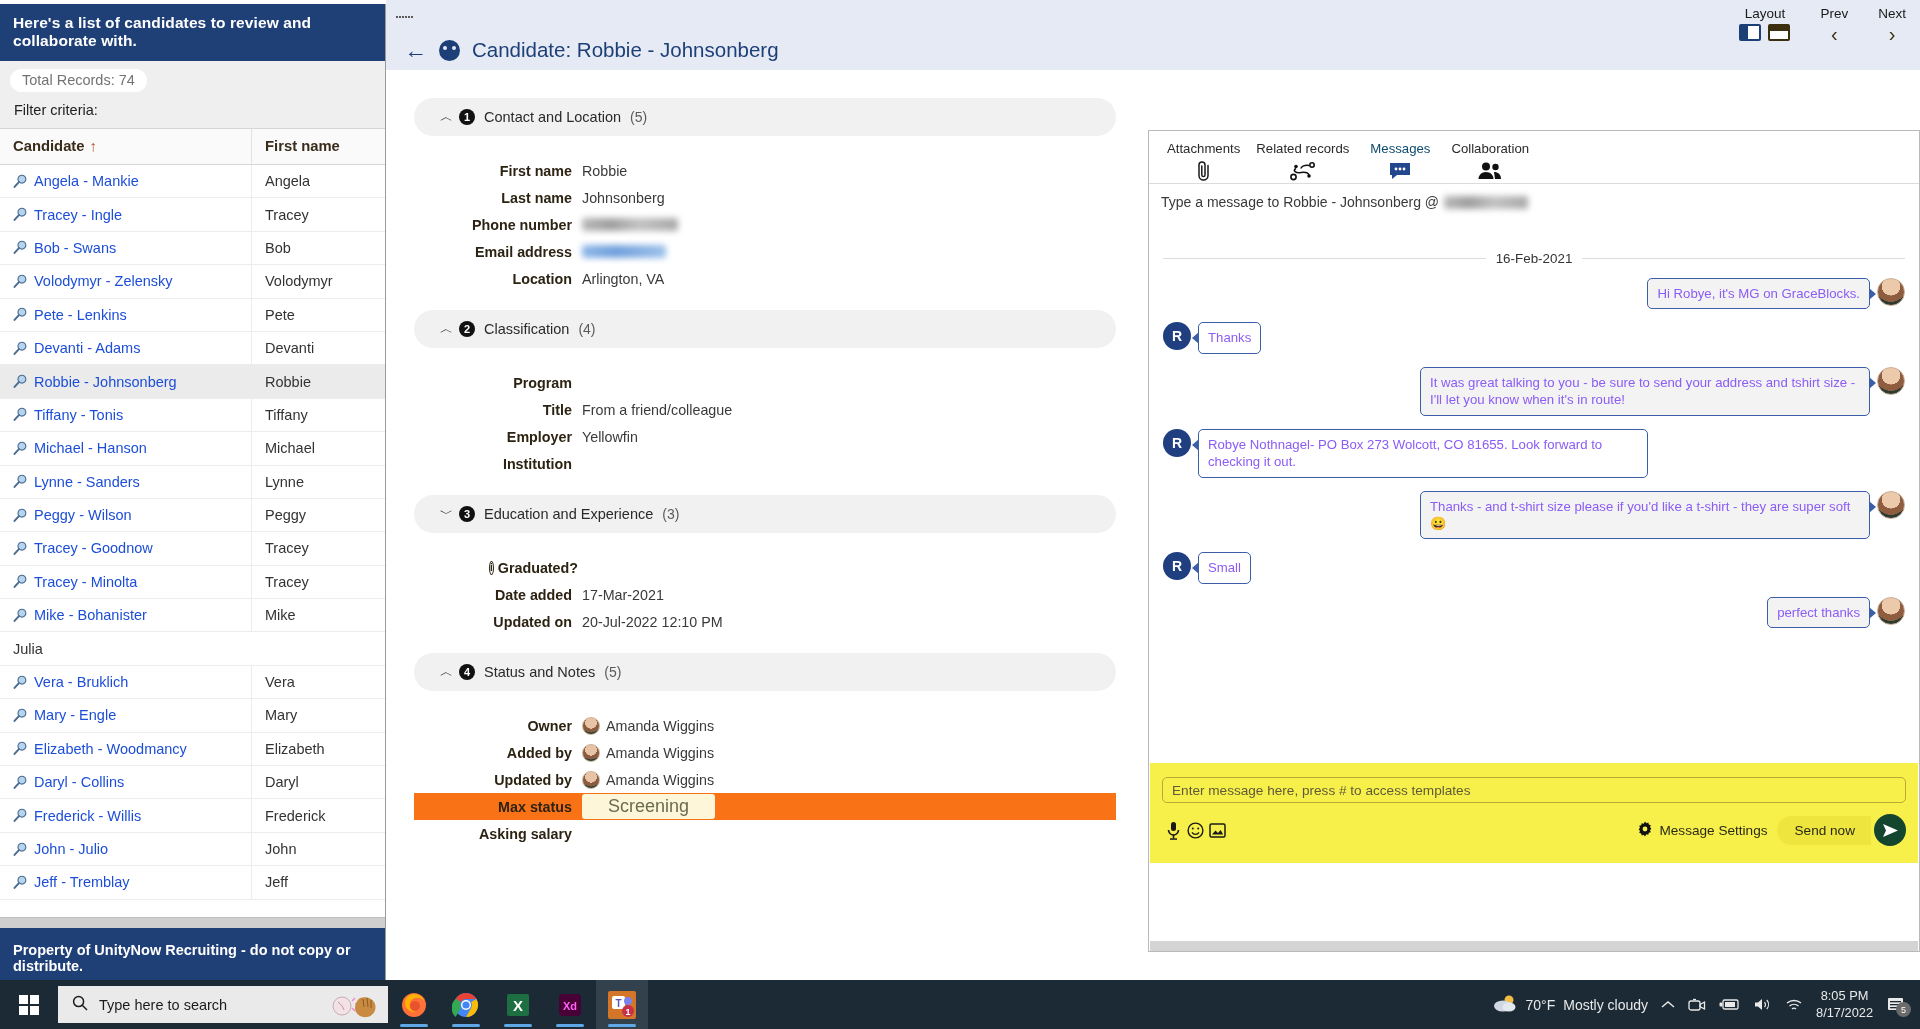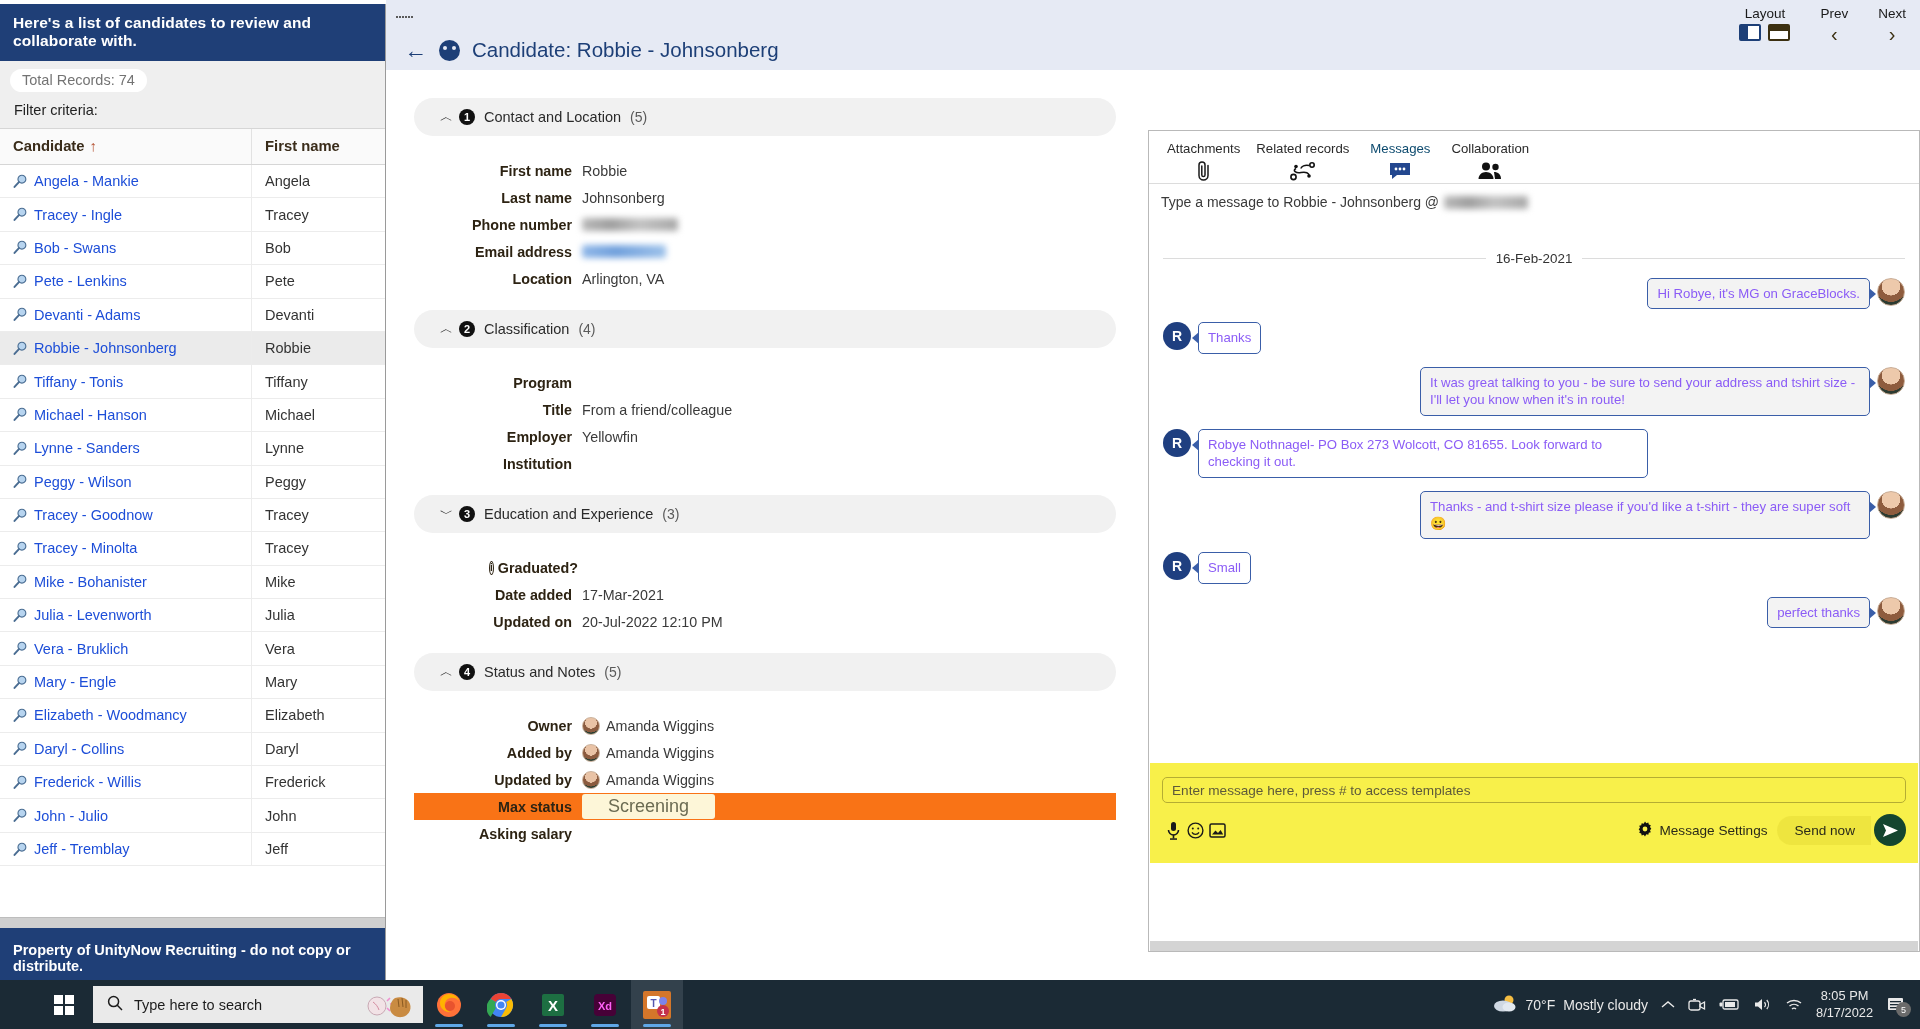--- a/index.html
+++ b/index.html
@@ -112,21 +112,21 @@
   #composer { position: absolute; left: 1px; right: 1px; bottom: 88px; height: 100px; background: #f8f04a; padding: 14px 12px 10px 12px; }
   #msg-input { width: 100%; height: 26px; border: 1px solid #b5ad33; border-radius: 5px; background: transparent; font-size: 13.6px; color: #4a4a35; padding: 0 9px; font-family: "Liberation Sans", sans-serif; }
   #msg-input::placeholder { color: #5e5a3a; }
   #composer-bar { display: flex; align-items: center; margin-top: 11px; }
   .cicon { width: 22px; height: 22px; display:flex; align-items:center; justify-content:center; cursor:pointer; }
   #comp-right { margin-left: auto; display: flex; align-items: center; gap: 9px; }
   #msg-settings { font-size: 13.6px; color: #2a2a1a; display:flex;align-items:center;gap:6px;cursor:pointer; }
   #send-now { background: rgba(235,225,60,.75); border-radius: 16px 0 0 16px; font-size: 13.6px; color: #2a2a1a; padding: 7px 16px 7px 18px; }
   #send-circle { width: 32px; height: 32px; border-radius: 50%; background: #14452f; color: #fff; display:flex;align-items:center;justify-content:center; margin-left: -6px; }
   #msg-bottom-scroll { position:absolute; left: 1px; right: 1px; bottom: 0; height: 10px; background: #d4d4d4; }
-  #taskbar-inner { position: absolute; left:0; bottom:0; width: 1920px; height: 49px; background: #1b2a35; display: flex; align-items: center; padding-left: 35px; }
+  #taskbar-inner { position: absolute; left:0; bottom:0; width: 1920px; height: 49px; background: #1b2a35; display: flex; align-items: center; }
   #start-btn { width: 58px; height: 49px; display:flex;align-items:center;justify-content:center; }
   #tb-search { width: 330px; height: 37px; background: #eaeaea; display: flex; align-items: center; gap: 11px; padding-left: 14px; position: relative; }
   #tb-search .ph { font-size: 14.5px; color: #1c1c1c; }
   .tb-app { width: 52px; height: 49px; display:flex; align-items:center; justify-content:center; position: relative; }
   .tb-app.running::after { content:""; position:absolute; bottom:2px; left:12px; right:12px; height:3px; background:#5fa8e8; border-radius:2px; }
   .tb-app.active { background: #33414c; }
   #tray { margin-left: auto; display: flex; align-items: center; gap: 13px; padding-right: 14px; color: #e9e9e9; }
   #weather { display:flex; align-items:center; gap:8px; font-size: 14px; }
   #clock { font-size: 12.8px; line-height: 1.32; text-align: center; }
   .tray-ico { display:flex;align-items:center;justify-content:center; }
@@ -189,20 +189,32 @@
             <div class="td-first">Bob</div>
           </div>
           <div class="trow">
             <div class="td-cand">
               <span>
                 <svg class="mag" viewBox="0 0 16 16">
                   <circle cx="9.5" cy="5.5" r="4.2" fill="#b7d4ef" stroke="#4a6d92" stroke-width="1.2"></circle>
                   <line x1="6.3" y1="8.7" x2="1.6" y2="13.8" stroke="#4a6d92" stroke-width="2.1" stroke-linecap="round"></line>
                 </svg>
               </span>
+              <span class="cand-link">Volodymyr - Zelensky</span>
+            </div>
+            <div class="td-first">Volodymyr</div>
+          </div>
+          <div class="trow">
+            <div class="td-cand">
+              <span>
+                <svg class="mag" viewBox="0 0 16 16">
+                  <circle cx="9.5" cy="5.5" r="4.2" fill="#b7d4ef" stroke="#4a6d92" stroke-width="1.2"></circle>
+                  <line x1="6.3" y1="8.7" x2="1.6" y2="13.8" stroke="#4a6d92" stroke-width="2.1" stroke-linecap="round"></line>
+                </svg>
+              </span>
               <span class="cand-link">Pete - Lenkins</span>
             </div>
             <div class="td-first">Pete</div>
           </div>
           <div class="trow">
             <div class="td-cand">
               <span>
                 <svg class="mag" viewBox="0 0 16 16">
                   <circle cx="9.5" cy="5.5" r="4.2" fill="#b7d4ef" stroke="#4a6d92" stroke-width="1.2"></circle>
                   <line x1="6.3" y1="8.7" x2="1.6" y2="13.8" stroke="#4a6d92" stroke-width="2.1" stroke-linecap="round"></line>
@@ -302,29 +314,20 @@
                 <svg class="mag" viewBox="0 0 16 16">
                   <circle cx="9.5" cy="5.5" r="4.2" fill="#b7d4ef" stroke="#4a6d92" stroke-width="1.2"></circle>
                   <line x1="6.3" y1="8.7" x2="1.6" y2="13.8" stroke="#4a6d92" stroke-width="2.1" stroke-linecap="round"></line>
                 </svg>
               </span>
               <span class="cand-link">Mike - Bohanister</span>
             </div>
             <div class="td-first">Mike</div>
           </div>
           <div class="trow">
-            <div class="td-cand">
-              <span>
-                <svg class="mag" viewBox="0 0 16 16">
-                  <circle cx="9.5" cy="5.5" r="4.2" fill="#b7d4ef" stroke="#4a6d92" stroke-width="1.2"></circle>
-                  <line x1="6.3" y1="8.7" x2="1.6" y2="13.8" stroke="#4a6d92" stroke-width="2.1" stroke-linecap="round"></line>
-                </svg>
-              </span>
-              <span class="cand-link">Julia - Levenworth</span>
-            </div>
             <div class="td-first">Julia</div>
           </div>
           <div class="trow">
             <div class="td-cand">
               <span>
                 <svg class="mag" viewBox="0 0 16 16">
                   <circle cx="9.5" cy="5.5" r="4.2" fill="#b7d4ef" stroke="#4a6d92" stroke-width="1.2"></circle>
                   <line x1="6.3" y1="8.7" x2="1.6" y2="13.8" stroke="#4a6d92" stroke-width="2.1" stroke-linecap="round"></line>
                 </svg>
               </span>

